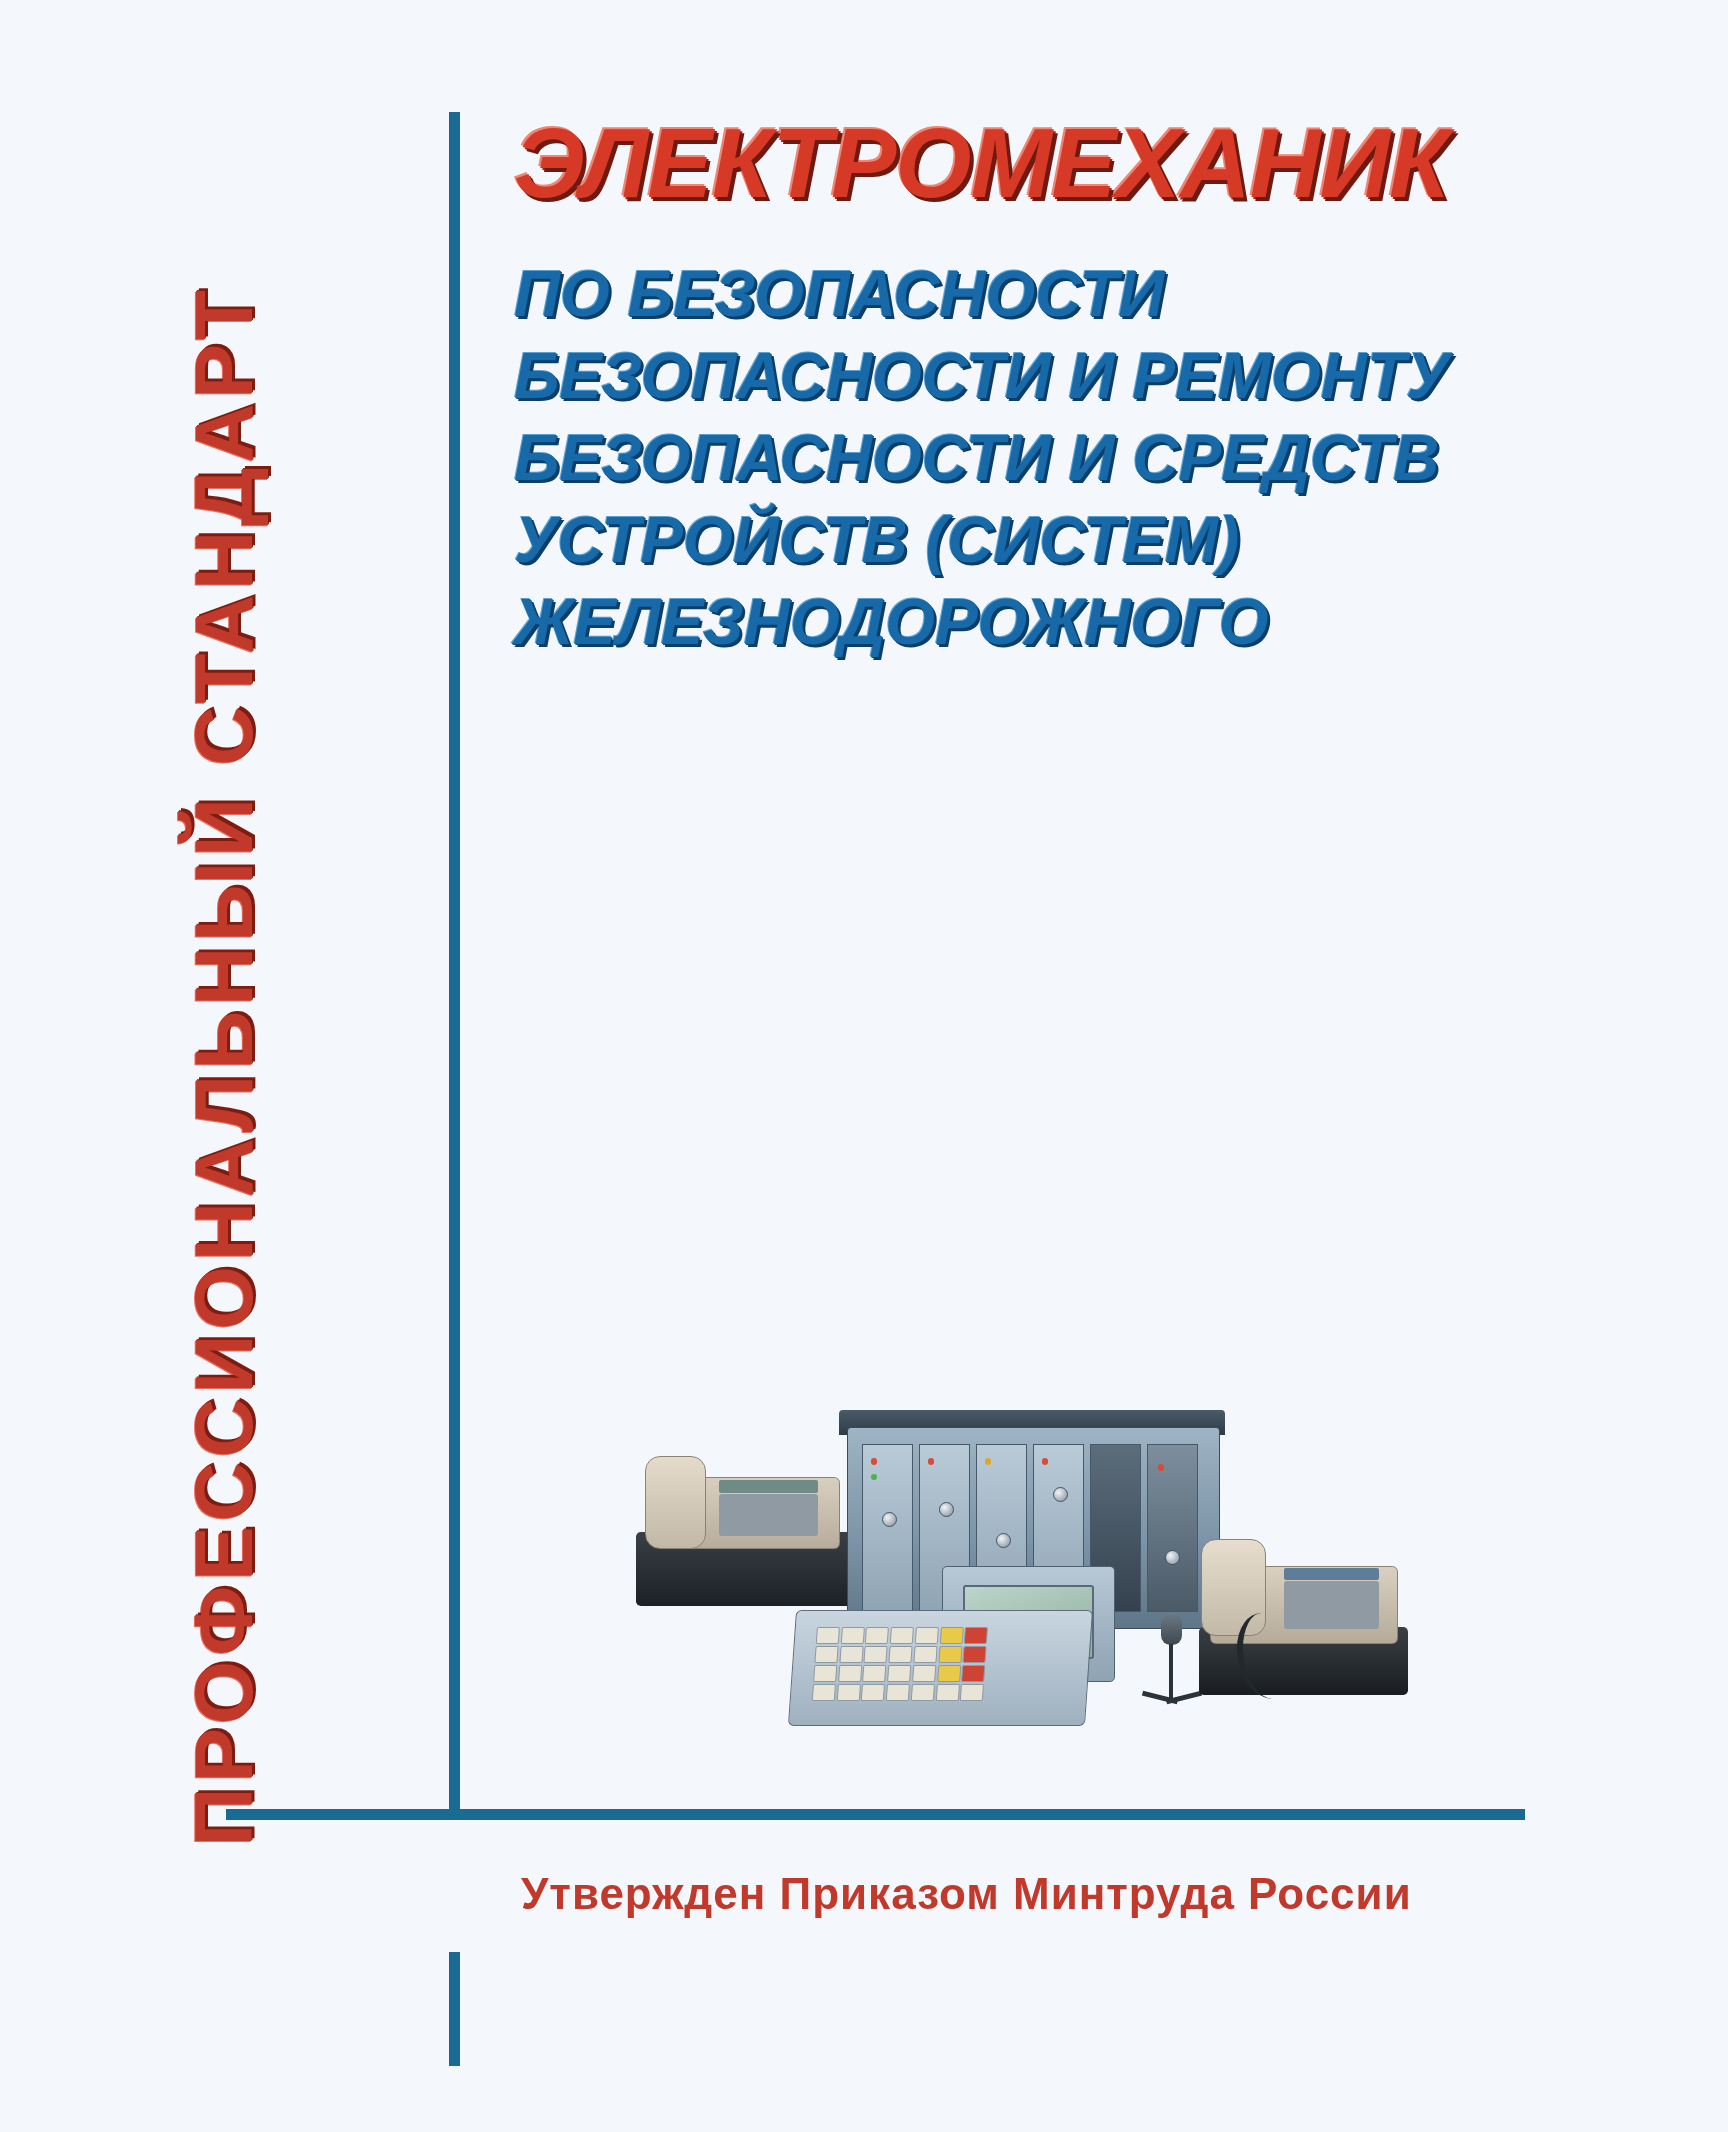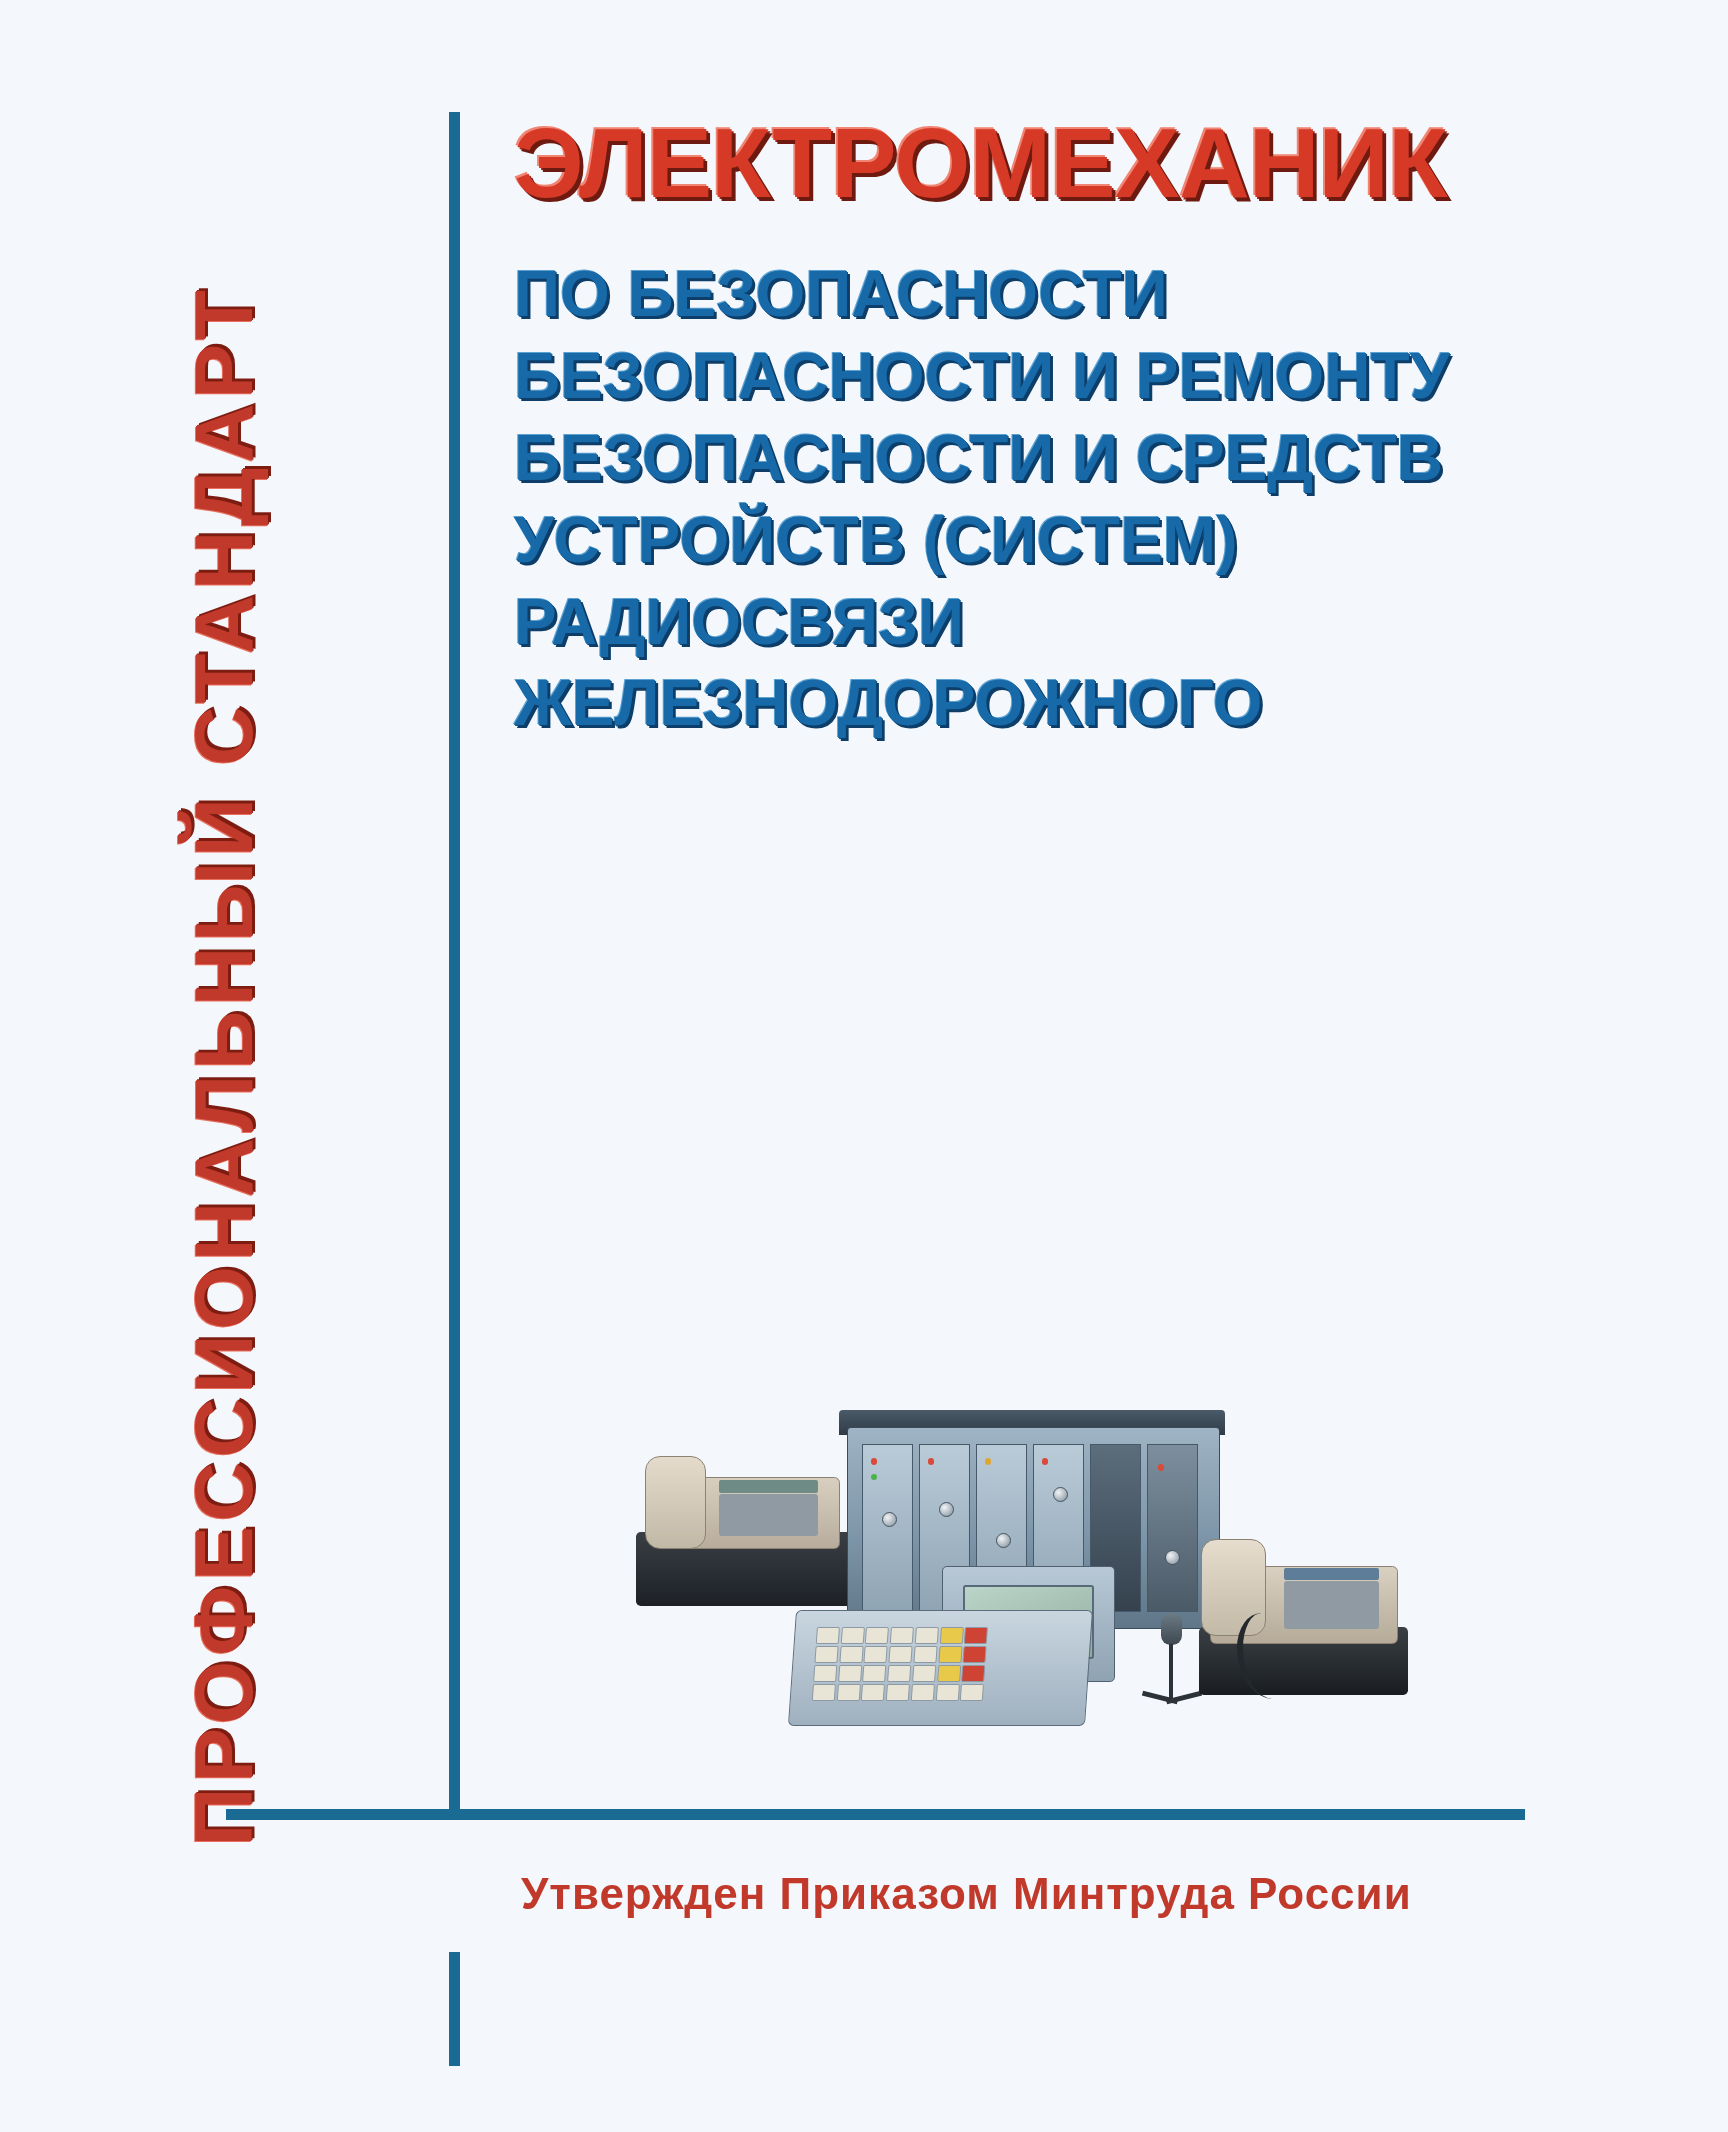--- a/index.html
+++ b/index.html
@@ -70,20 +70,21 @@
     height: 114px;
     background: #1a6b93;
   }
 
   
   .main-col {
     position: absolute;
     left: 514px;
     top: 114px;
     width: 1018px;
+    font-style: italic;
   }
   .title-red {
     font-size: 98px;
     font-weight: bold;
     line-height: 1.02;
     letter-spacing: -1px;
     color: #d63a26;
     text-shadow:
        3.8px 3.8px 0 #6f1a10,
        1.9px 1.9px 0 #96271a,
@@ -293,21 +294,20 @@
   <div class="h-rule-top"></div>
   <div class="h-rule-bottom"></div>
 
   <div class="main-col">
     <div class="title-red">ЭЛЕКТРОМЕХАНИК</div>
     <div class="title-blue">
       <span>ПО БЕЗОПАСНОСТИ</span>
       <span>БЕЗОПАСНОСТИ И РЕМОНТУ</span>
       <span>БЕЗОПАСНОСТИ И СРЕДСТВ</span>
       <span>УСТРОЙСТВ (СИСТЕМ)</span>
-      <span>РАДИОСВЯЗИ</span>
       <span>ЖЕЛЕЗНОДОРОЖНОГО</span>
     </div>
   </div>
 
   <div class="photo">
 
     <div class="ph phone-l-base"></div>
     <div class="ph phone-l-body"></div>
     <div class="ph phone-l-lcd"></div>
     <div class="ph phone-l-keys"></div>

